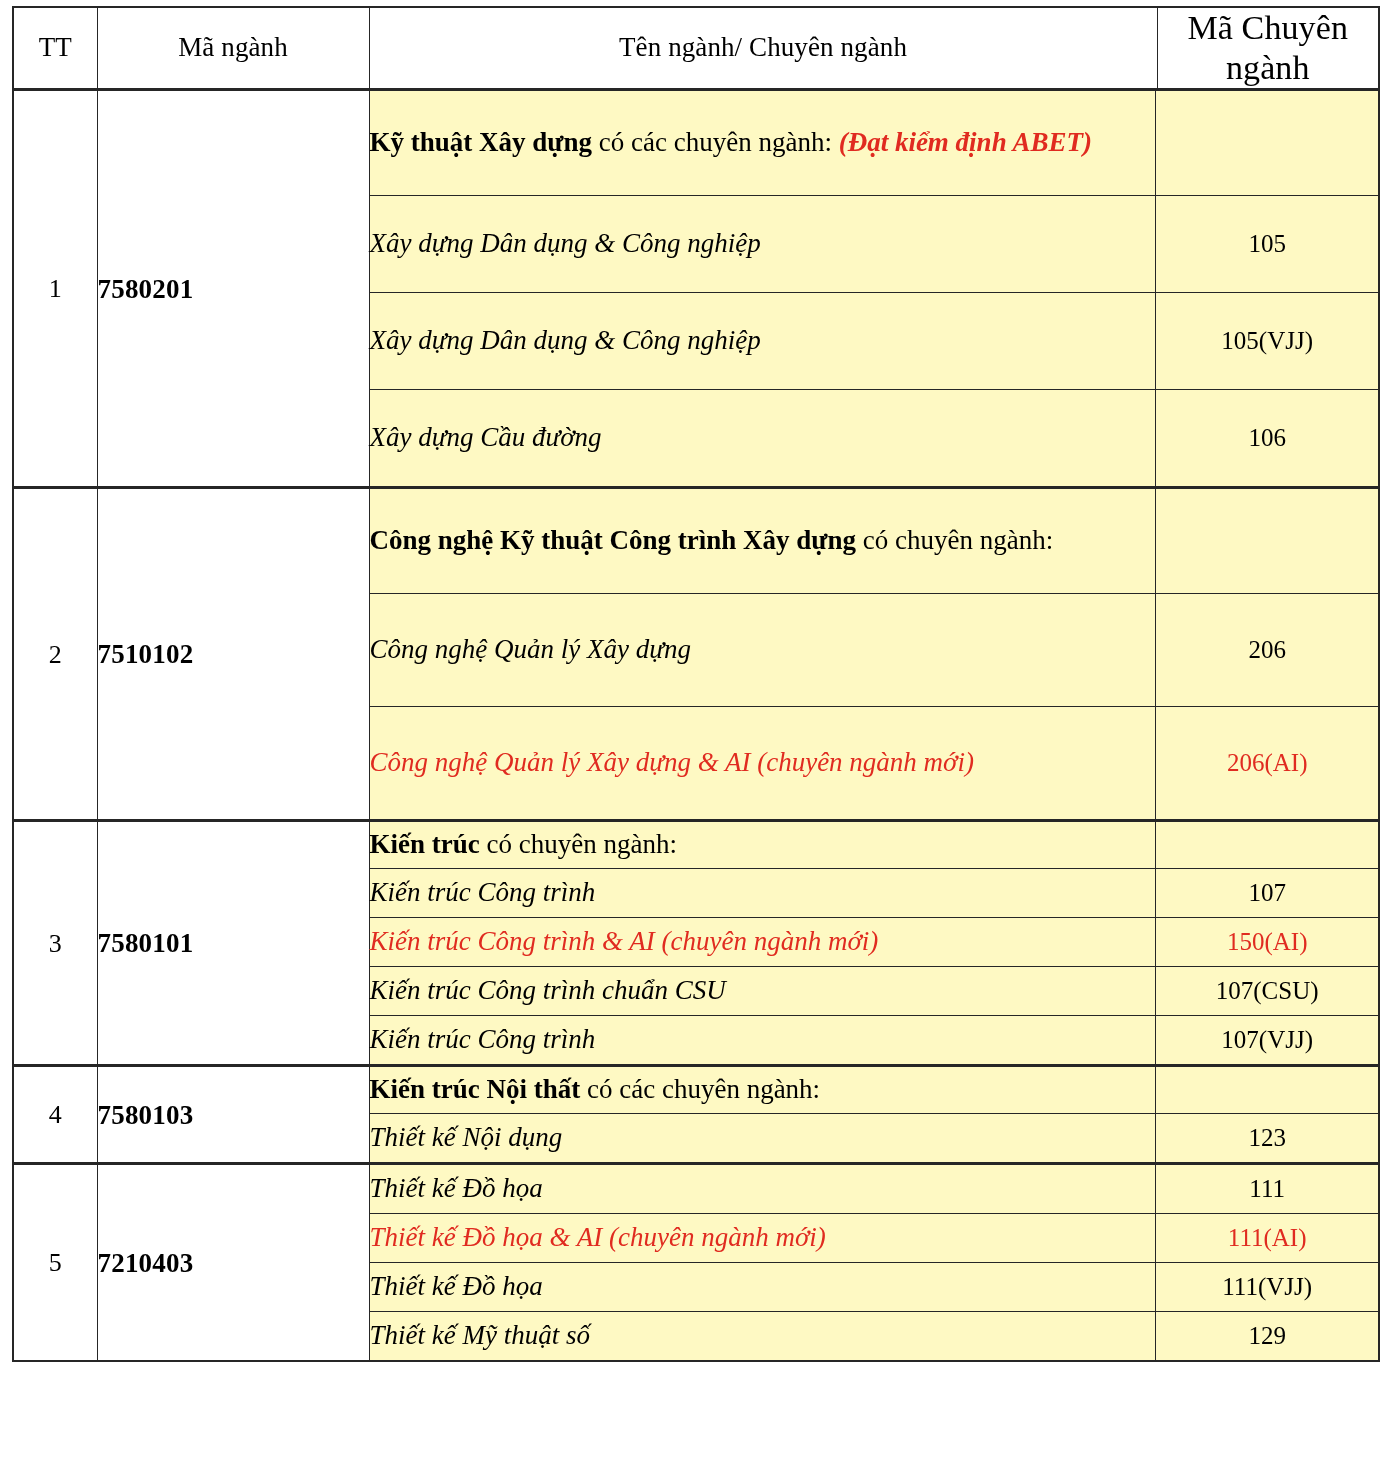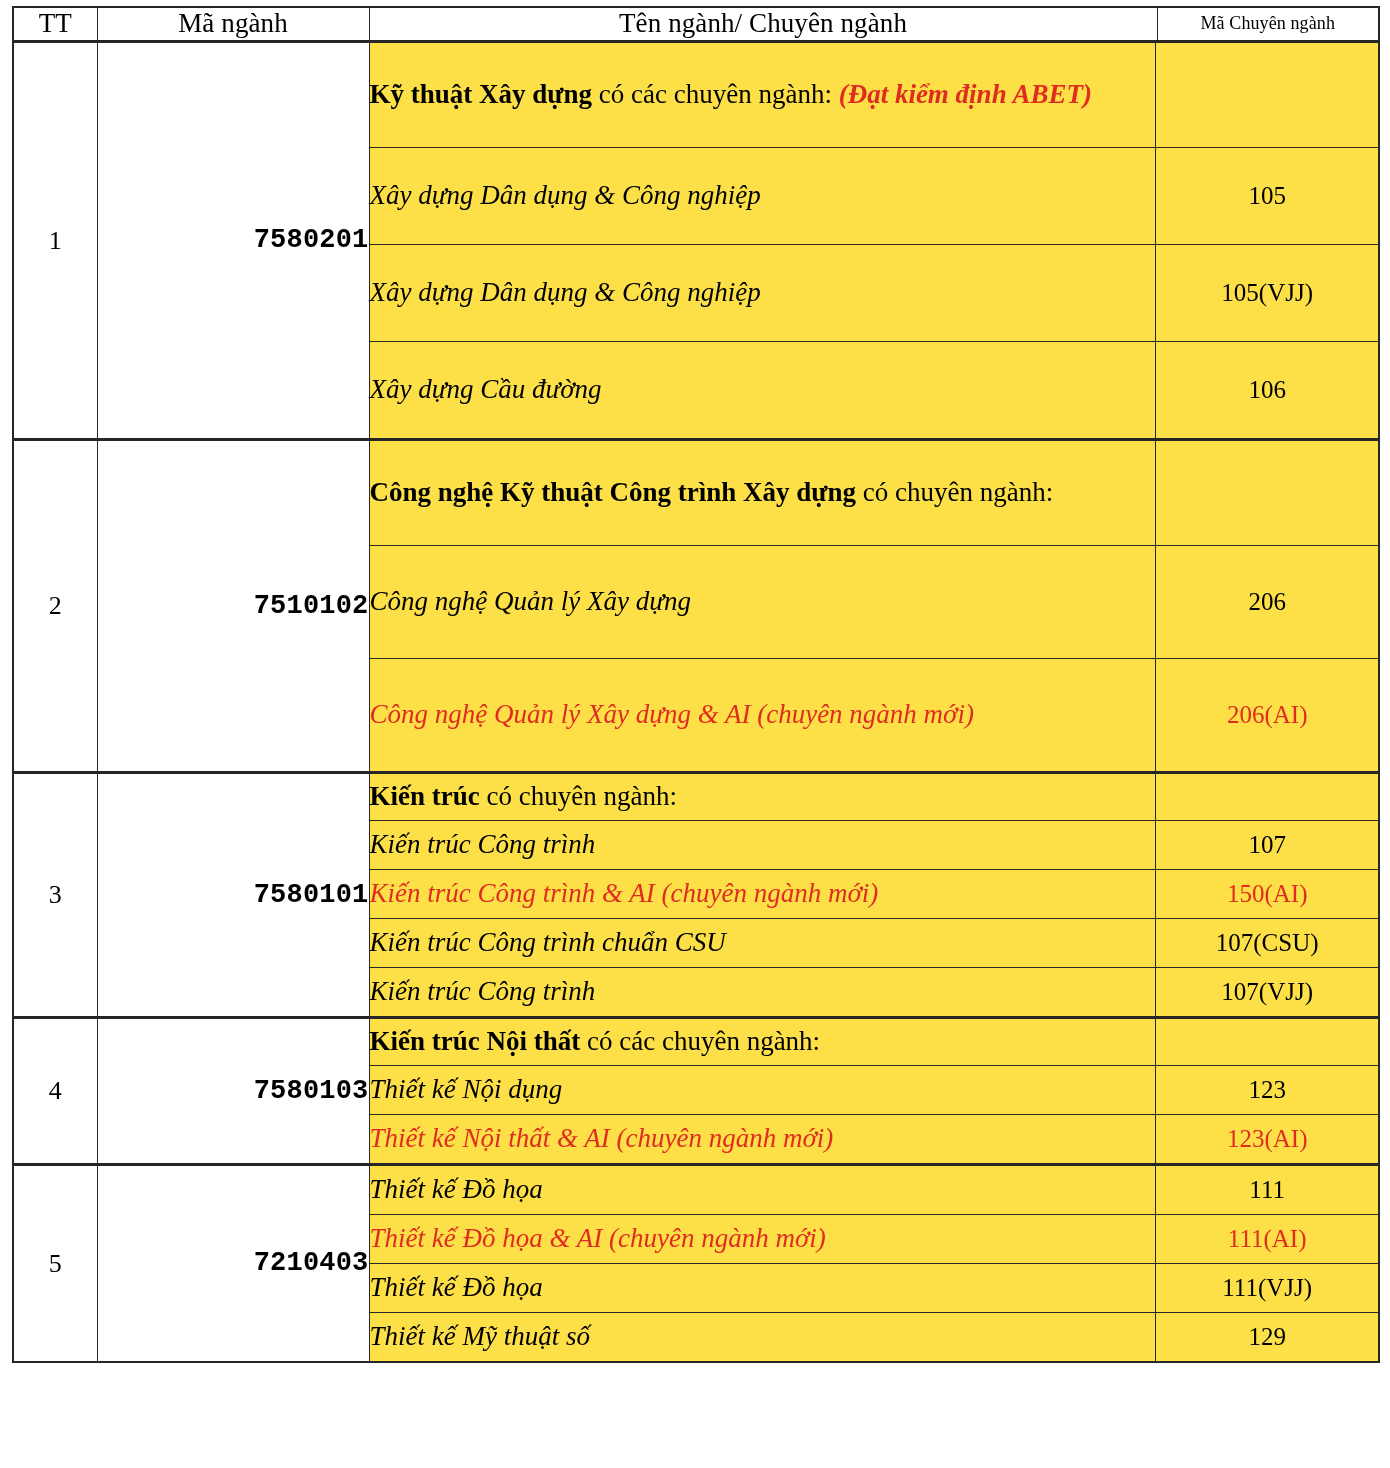--- a/index.html
+++ b/index.html
@@ -53,39 +53,38 @@
   
   thead th {
     border-bottom: 2px solid #262626;
     font-weight: normal;
     font-size: 27px;
     text-align: center;
     line-height: 1.18;
     padding: 9px 6px 10px 6px;
     letter-spacing: 0.1px;
   }
-  th.h-spec { font-size: 18px; padding: 9px 4px 10px 4px; margin-top: 32px; }
+  th.h-spec { font-size: 34px; padding: 9px 4px 10px 4px; margin-top: 32px; }
 
   
   tr.group-start > td {
     border-top: 3px solid #262626;
   }
 
   td.tt {
     text-align: center;
     font-size: 26px;
     line-height: 1.2;
   }
   td.code {
-    text-align: right;
+    text-align: left;
     font-weight: bold;
     font-size: 27px;
     line-height: 1.2;
     letter-spacing: 0.2px;
-    font-family: Liberation Mono, monospace;
   }
 
   
   td.namecol {
     padding: 0;
     border: none;
     border-left: 1px solid #262626;
   }
 
   table.sub {
@@ -93,21 +92,21 @@
     border-collapse: collapse;
     table-layout: fixed;
   }
   table.sub col.s-name { width: 786px; }
   table.sub col.s-code { width: 222px; }
 
   table.sub td {
     border: 1px solid #262626;
     border-left: none;
     border-right: none;
-    background: #fde047;
+    background: #fef9c3;
     vertical-align: middle;
   }
   table.sub tr:first-child > td { border-top: none; }
   table.sub tr:last-child  > td { border-bottom: none; }
 
   table.sub td.s-code {
     border-left: 1px solid #262626;
     text-align: center;
     font-size: 25px;
     line-height: 1.2;
@@ -274,24 +273,20 @@
               </colgroup>
               <tbody>
                 <tr class="head1">
                   <td class="heading"><span class="bold">Kiến trúc Nội thất</span><span class="plain"> có các chuyên ngành:</span></td>
                   <td class="s-code">&nbsp;</td>
                 </tr>
                 <tr class="normal">
                   <td class="spec">Thiết kế Nội dụng</td>
                   <td class="s-code">123</td>
                 </tr>
-                <tr class="normal">
-                  <td class="spec red">Thiết kế Nội thất &amp; AI (chuyên ngành mới)</td>
-                  <td class="s-code red">123(AI)</td>
-                </tr>
               </tbody>
             </table>
           </td>
         </tr>
         <tr class="group-start">
           <td class="tt">5</td>
           <td class="code">7210403</td>
           <td class="namecol" colspan="2">
             <table class="sub">
               <colgroup>

